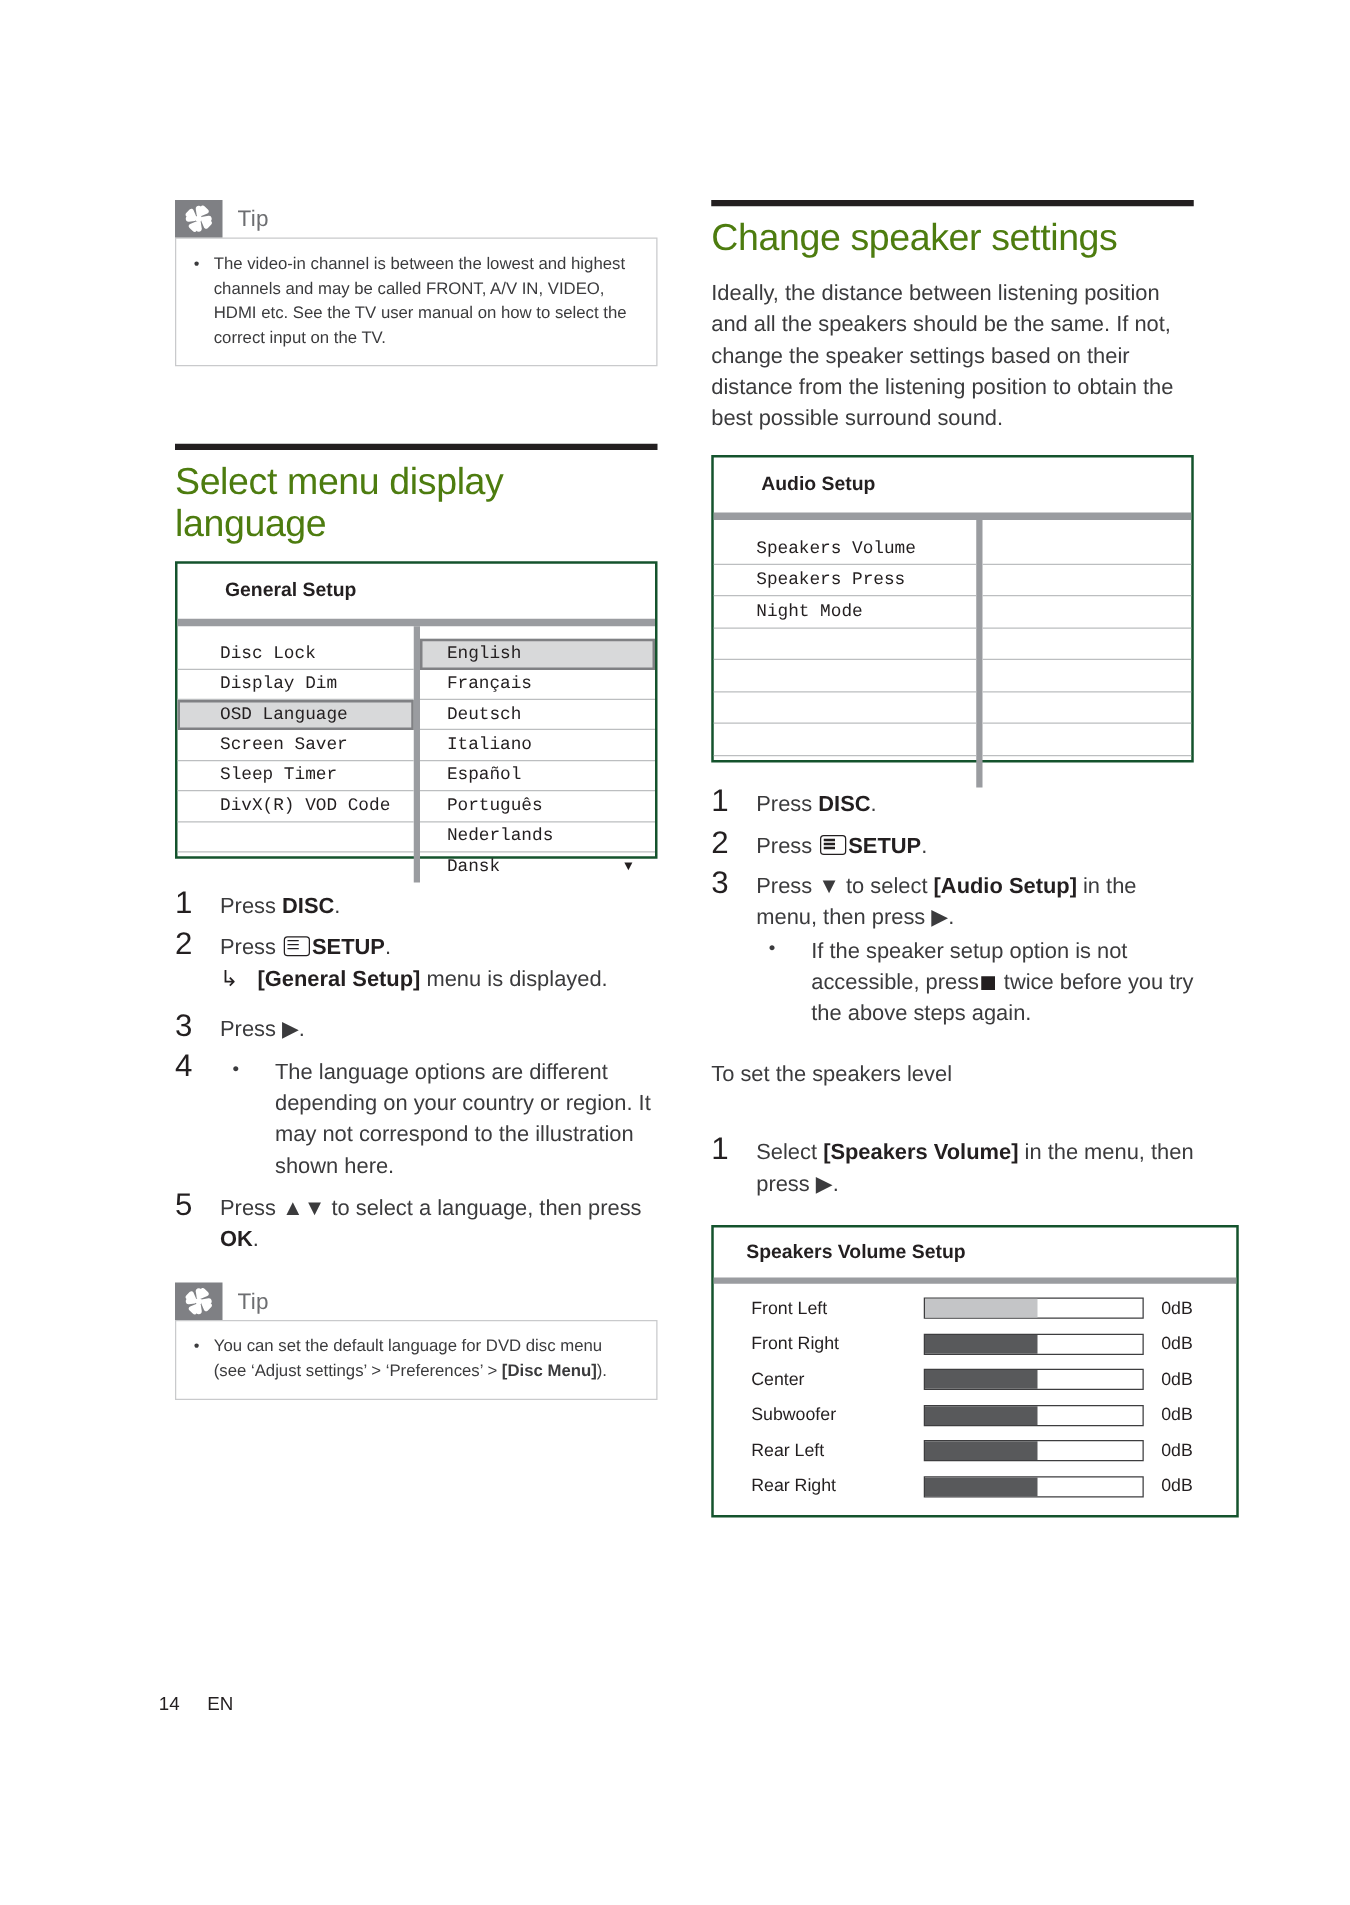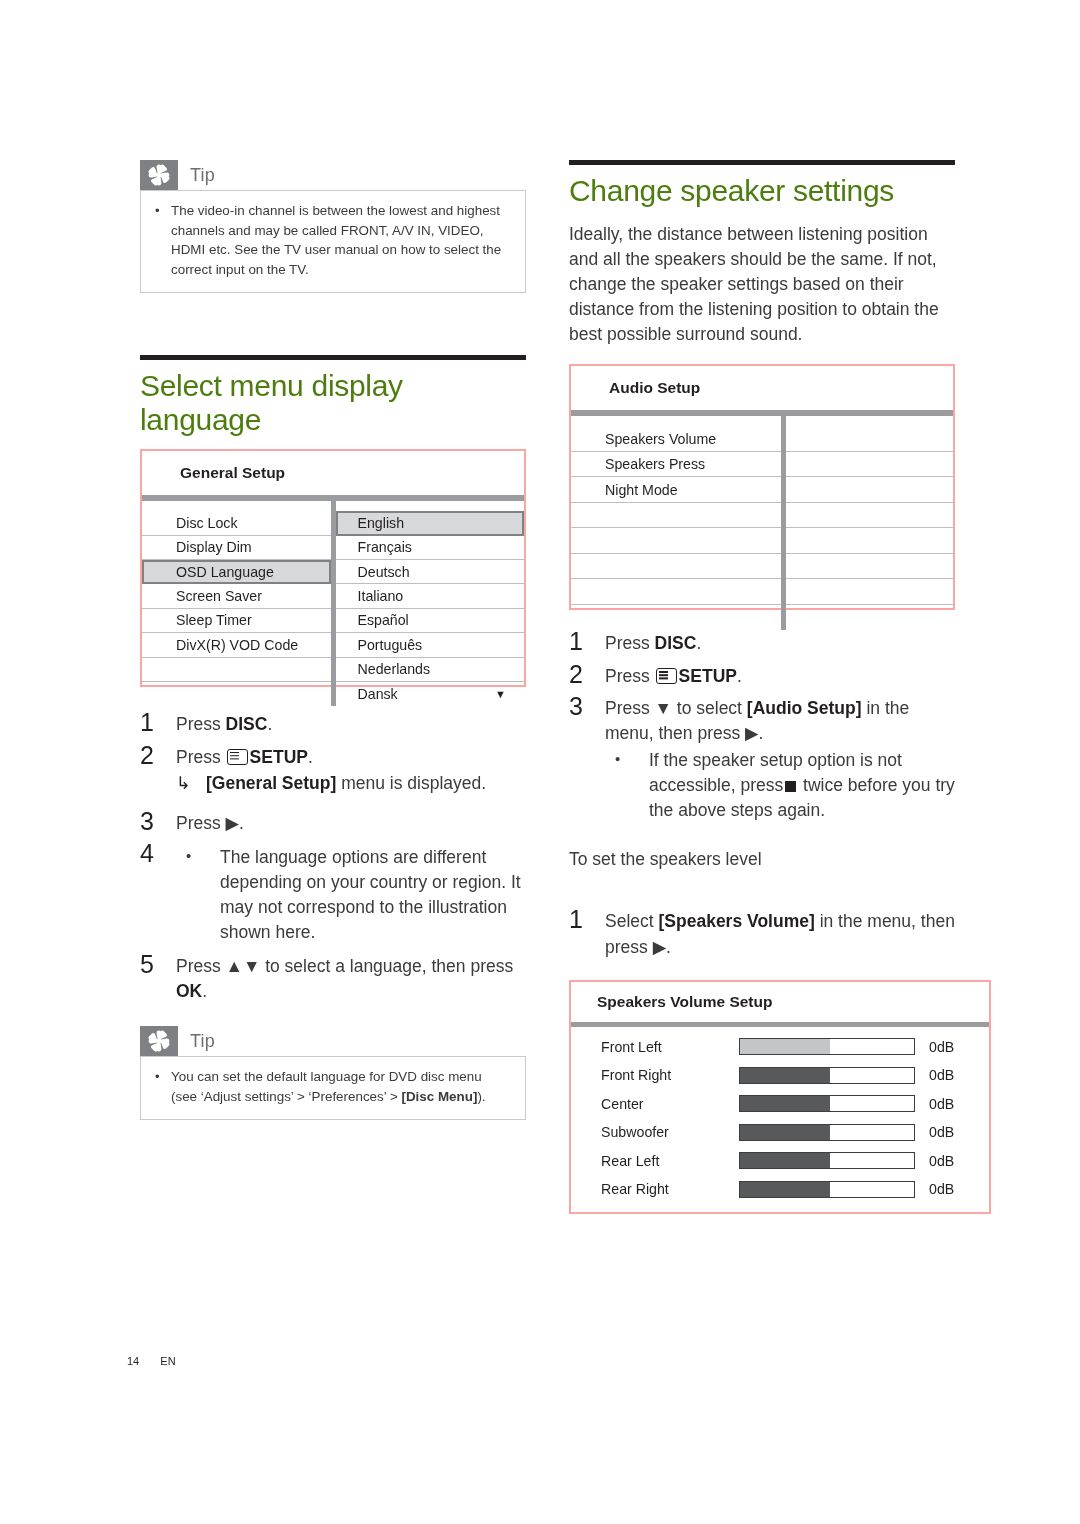--- a/index.html
+++ b/index.html
@@ -105,21 +105,21 @@
   }
 
   .sub-head {
     font-size: 17.5px;
     color: #3b3b3d;
     margin: 0;
   }
 
   
   .osd {
-    border: 2px solid #fca5a5;
+    border: 2px solid #14532d;
     background: #ffffff;
     box-sizing: border-box;
   }
   .osd-title {
     font-size: 15.5px;
     font-weight: bold;
     color: #231f20;
     padding: 13px 0 13px 38px;
   }
   .osd-divider {
@@ -127,21 +127,21 @@
     background: #9a9ca0;
   }
   .osd-cols {
     display: flex;
   }
   .osd-colsep {
     width: 5px;
     background: #9a9ca0;
     flex: none;
   }
-  .osd-col { flex: 1; }
+  .osd-col { flex: 1; font-family: Liberation Mono, monospace; }
   .osd-row {
     height: 24.4px;
     display: flex;
     align-items: center;
     font-size: 14.2px;
     color: #231f20;
     border-bottom: 1px solid #bcbec0;
     box-sizing: border-box;
     padding-left: 34px;
     position: relative;
@@ -272,21 +272,21 @@
     width: 11px; height: 11px;
     background: #231f20;
     vertical-align: -1px;
     margin: 0 2px;
   }
 
   .footer {
     position: absolute;
     left: 127px;
     top: 1355px;
-    font-size: 11px;
+    font-size: 15px;
     color: #231f20;
   }
   .footer .pg { margin-right: 18px; }
 </style>
 </head>
 <body>
 
 <div class="page">
 
   <div class="col-left">

